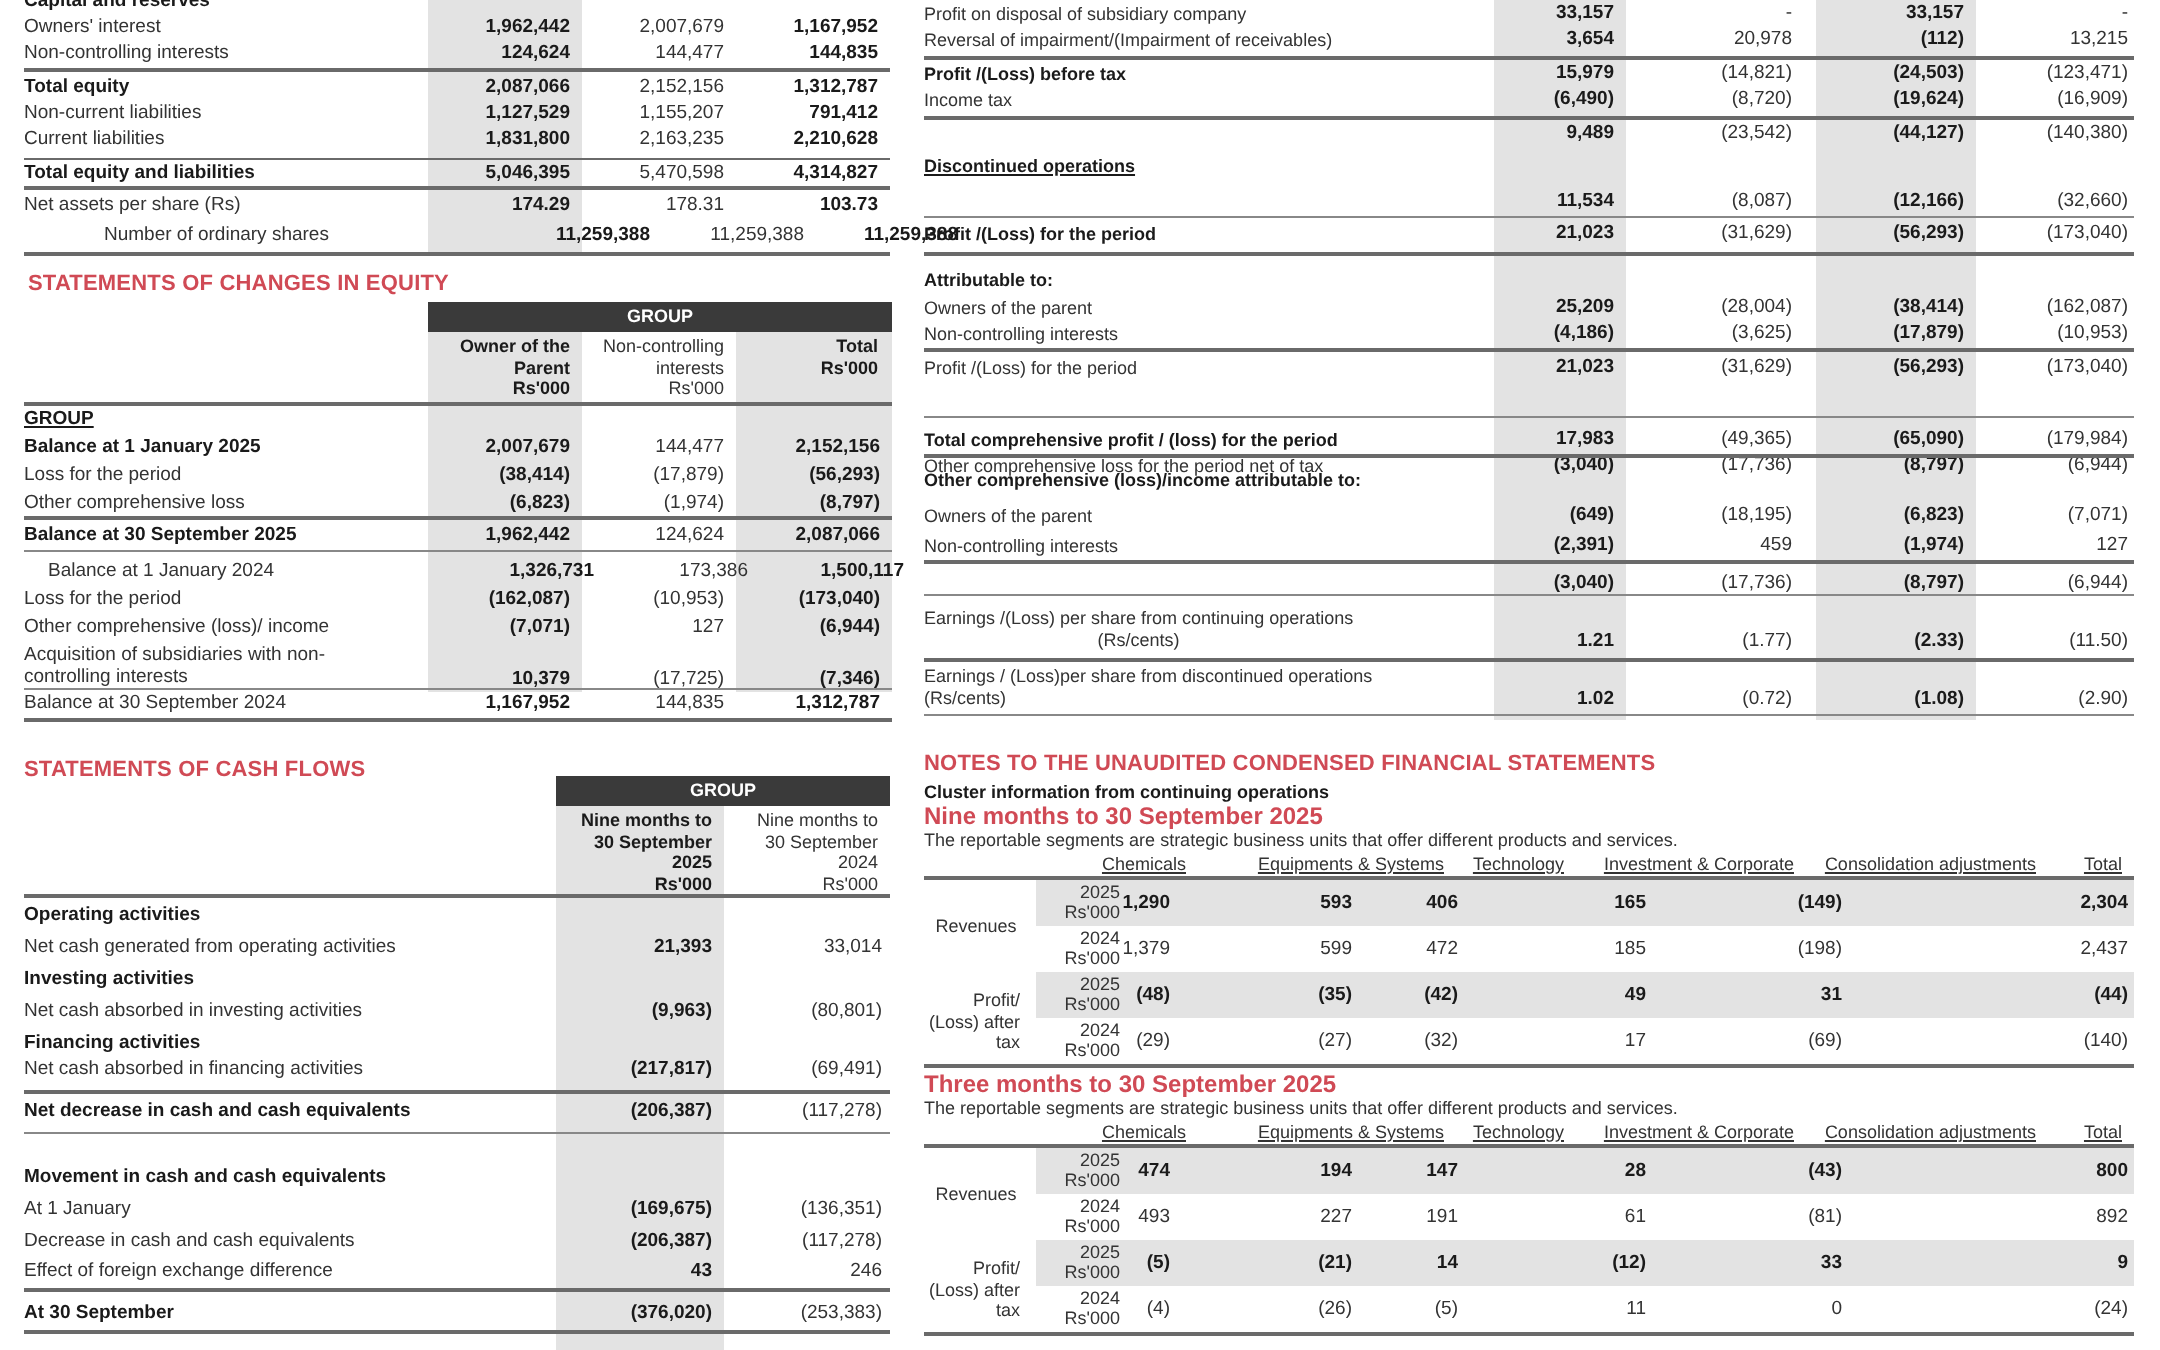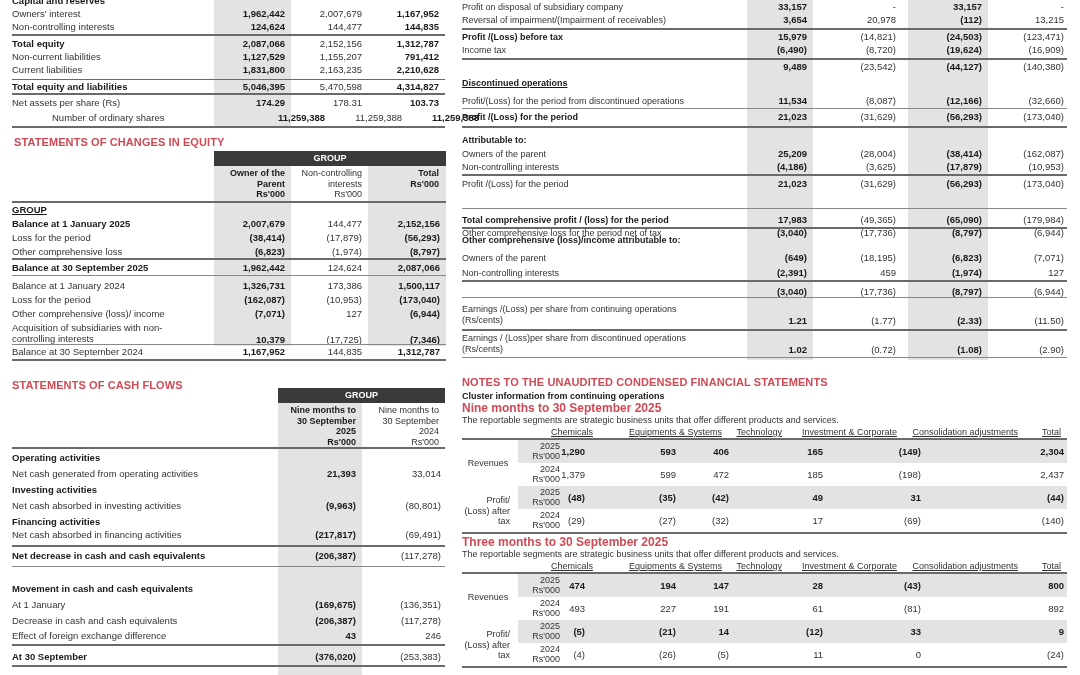--- a/index.html
+++ b/index.html
@@ -132,21 +132,21 @@
         <span class="cell b" style="right:10px;">(8,797)</span>
       </div>
       <div class="row" style="top:261px; width:450px; height:14px;">
         <span class="lbl b">
           <div>Balance at 30 September 2025</div>
         </span>
         <span class="cell b" style="right:165px;">1,962,442</span>
         <span class="cell lt" style="right:88px;">124,624</span>
         <span class="cell b" style="right:10px;">2,087,066</span>
       </div>
-      <div class="row" style="top:279px; width:450px; height:14px;">
+      <div class="row" style="top:279px; width:450px; height:14px;margin-left:12px;">
         <span class="lbl lt">
           <div>Balance at 1 January 2024</div>
         </span>
         <span class="cell b" style="right:165px;">1,326,731</span>
         <span class="cell lt" style="right:88px;">173,386</span>
         <span class="cell b" style="right:10px;">1,500,117</span>
       </div>
       <div class="row" style="top:293px; width:450px; height:14px;">
         <span class="lbl lt">
           <div>Loss for the period</div>
@@ -321,23 +321,20 @@
       <div class="row" style="left:450px; top:76px; width:630px; height:14px;">
         <span class="lbl b u" style="font-size:9px;">
           <div>Discontinued operations</div>
         </span>
         <span class="cell b" style="right:273px;"></span>
         <span class="cell lt" style="right:184px;"></span>
         <span class="cell b" style="right:98px;"></span>
         <span class="cell lt" style="right:16px;"></span>
       </div>
       <div class="row" style="left:450px; top:94px; width:630px; height:14px;">
-        <span class="lbl lt" style="font-size:9px;">
-          <div>Profit/(Loss) for the period from discontinued operations</div>
-        </span>
         <span class="cell b" style="right:273px;">11,534</span>
         <span class="cell lt" style="right:184px;">(8,087)</span>
         <span class="cell b" style="right:98px;">(12,166)</span>
         <span class="cell lt" style="right:16px;">(32,660)</span>
       </div>
       <div class="row" style="left:450px; top:110px; width:630px; height:14px;">
         <span class="lbl b" style="font-size:9px;">
           <div>Profit /(Loss) for the period</div>
         </span>
         <span class="cell b" style="right:273px;">21,023</span>
@@ -429,21 +426,21 @@
       <div class="row" style="left:450px; top:285px; width:630px; height:14px;">
         <span class="lbl lt" style="font-size:9px;">
           <div></div>
         </span>
         <span class="cell b" style="right:273px;">(3,040)</span>
         <span class="cell lt" style="right:184px;">(17,736)</span>
         <span class="cell b" style="right:98px;">(8,797)</span>
         <span class="cell lt" style="right:16px;">(6,944)</span>
       </div>
       <div class="row" style="left:450px; top:304px; width:630px; height:24px;">
-        <span class="lbl lt" style="font-size:9px;line-height:10.5px;">
+        <span class="lbl lt" style="font-size:9px;line-height:10.5px;text-align:center;">
           <div>Earnings /(Loss) per share from continuing operations</div>
           <div>(Rs/cents)</div>
         </span>
         <span class="cell b" style="right:273px;top:10px;">1.21</span>
         <span class="cell lt" style="right:184px;top:10px;">(1.77)</span>
         <span class="cell b" style="right:98px;top:10px;">(2.33)</span>
         <span class="cell lt" style="right:16px;top:10px;">(11.50)</span>
       </div>
       <div class="row" style="left:450px; top:333px; width:630px; height:24px;">
         <span class="lbl lt" style="font-size:9px;line-height:10.5px;">

